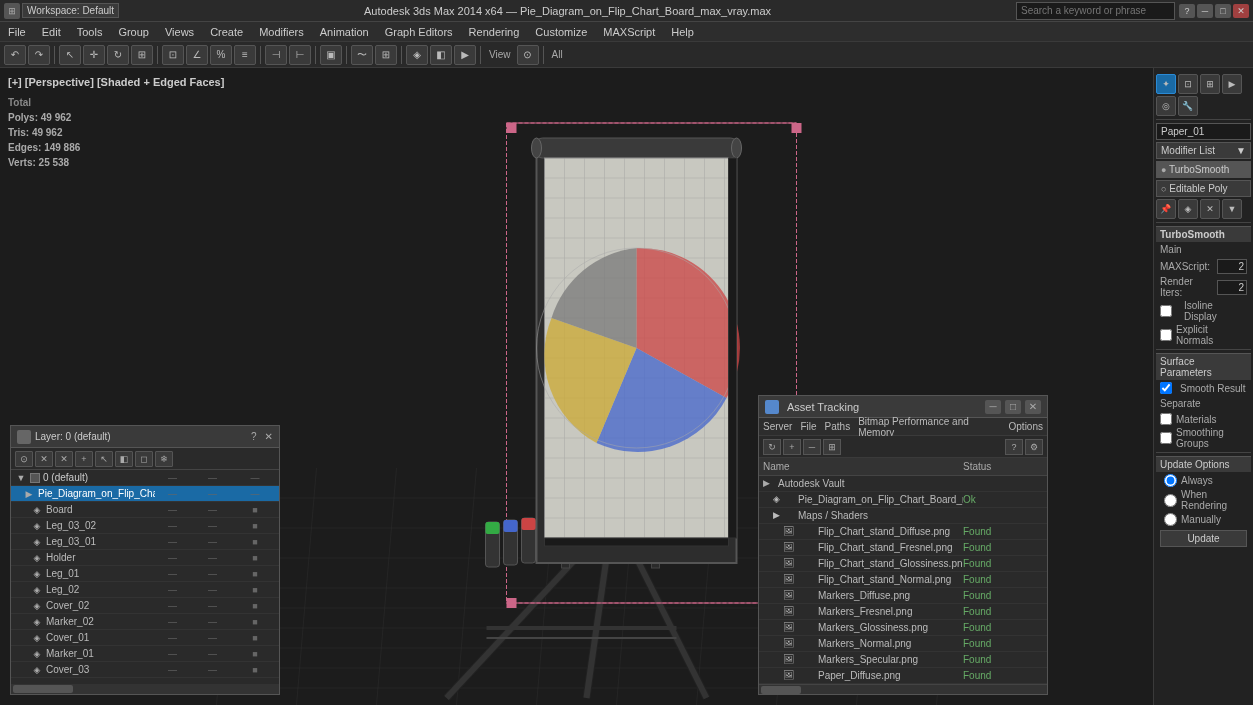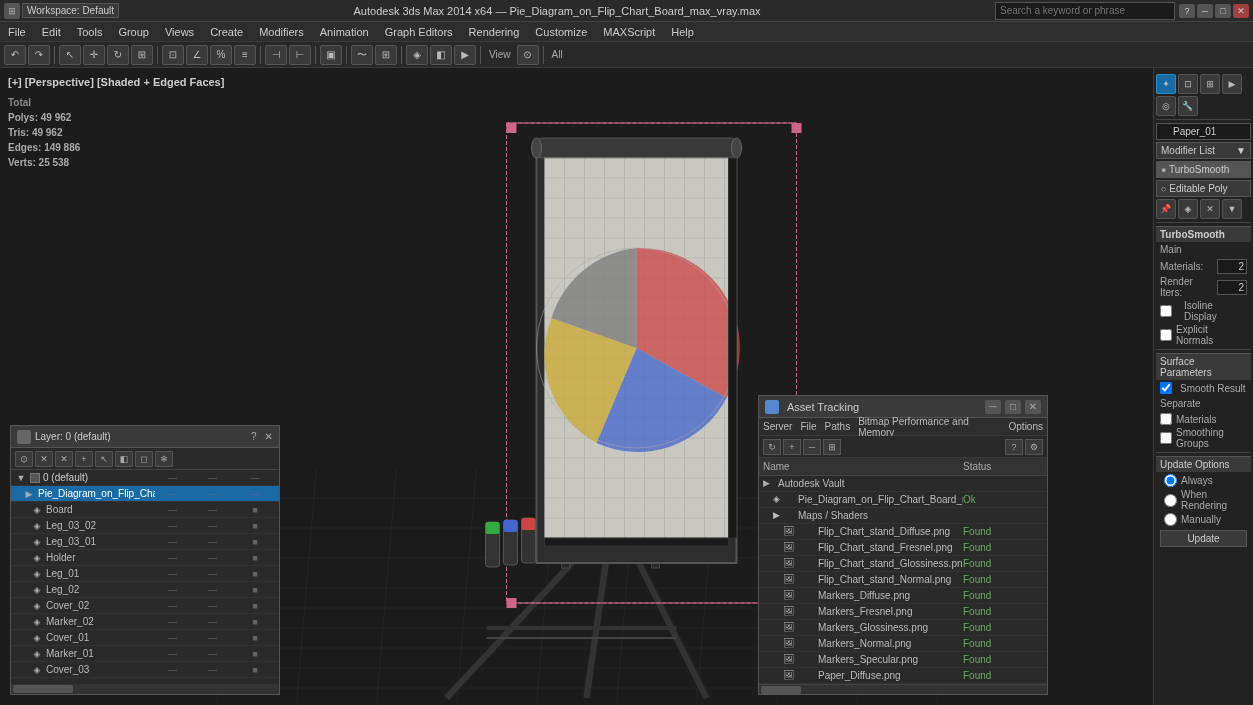--- a/index.html
+++ b/index.html
@@ -401,21 +401,21 @@
 
 <div id="top-bar">
   <div class="top-bar-icon">⊞</div>
   <div style="display:flex;gap:4px;align-items:center;">
     <span style="font-size:10px;color:#ccc;background:#3a3a3a;border:1px solid #555;padding:1px 4px;cursor:pointer;">Workspace: Default</span>
   </div>
   <div class="title-bar">
     <span>Autodesk 3ds Max 2014 x64</span> — <span>Pie_Diagram_on_Flip_Chart_Board_max_vray.max</span>
   </div>
   <div style="display:flex;align-items:center;gap:4px;">
-    <input class="tb-search" type="text" placeholder="Search a keyword or phrase" style="width: 180px;">
+    <input class="tb-search" type="text" placeholder="Search a keyword or phrase" style="width: 159px;">
     <div class="win-btn">?</div>
   </div>
   <div class="window-controls">
     <div class="win-btn">─</div>
     <div class="win-btn">□</div>
     <div class="win-btn" style="background:#a04040;">✕</div>
   </div>
 </div>
 
 <div id="menu-row">
@@ -853,21 +853,21 @@
       <div class="rp-btn">⊡</div>
       <div class="rp-btn">⊞</div>
       <div class="rp-btn">▶</div>
     </div>
     <div class="rp-icon-row">
       <div class="rp-btn">◎</div>
       <div class="rp-btn">🔧</div>
     </div>
     <div class="rp-separator"></div>
 
-    <div style="background:#1a1a1a;border:1px solid #555;padding:2px 16px;margin:2px 0;color:#ccc;font-size:10px;">Paper_01</div>
+    <div style="background:#1a1a1a;border:1px solid #555;padding:2px 4px;margin:2px 0;color:#ccc;font-size:10px;">Paper_01</div>
 
     <div style="background:#3a3a3a;border:1px solid #555;padding:2px 4px;margin:2px 0;color:#ccc;font-size:10px;display:flex;justify-content:space-between;">
       <span>Modifier List</span>
       <span>▼</span>
     </div>
 
     <div style="margin:2px 0;">
       <div class="modifier-item active">
         <span style="color:#aaa;font-size:9px;">●</span> TurboSmooth
       </div>
@@ -883,21 +883,21 @@
       <div class="rp-btn">▼</div>
     </div>
 
     <div class="rp-separator"></div>
 
     <div style="background:#3a3a3a;border-top:1px solid #555;padding:2px 4px;font-size:10px;color:#ccc;font-weight:bold;">TurboSmooth</div>
 
     <div style="padding:2px 4px;font-size:10px;color:#aaa;">Main</div>
 
     <div style="display:flex;justify-content:space-between;align-items:center;margin:2px 4px;">
-      <span style="font-size:10px;color:#aaa;">Materials:</span>
+      <span style="font-size:10px;color:#aaa;">MAXScript:</span>
       <input class="prop-input" type="text" value="2" style="">
     </div>
 
     <div style="display:flex;justify-content:space-between;align-items:center;margin:2px 4px;">
       <span style="font-size:10px;color:#aaa;">Render Iters:</span>
       <input class="prop-input" type="text" value="2" style="">
     </div>
 
     <div style="display:flex;align-items:center;gap:12px;margin:2px 4px;">
       <input type="checkbox" class="prop-checkbox" style="">

